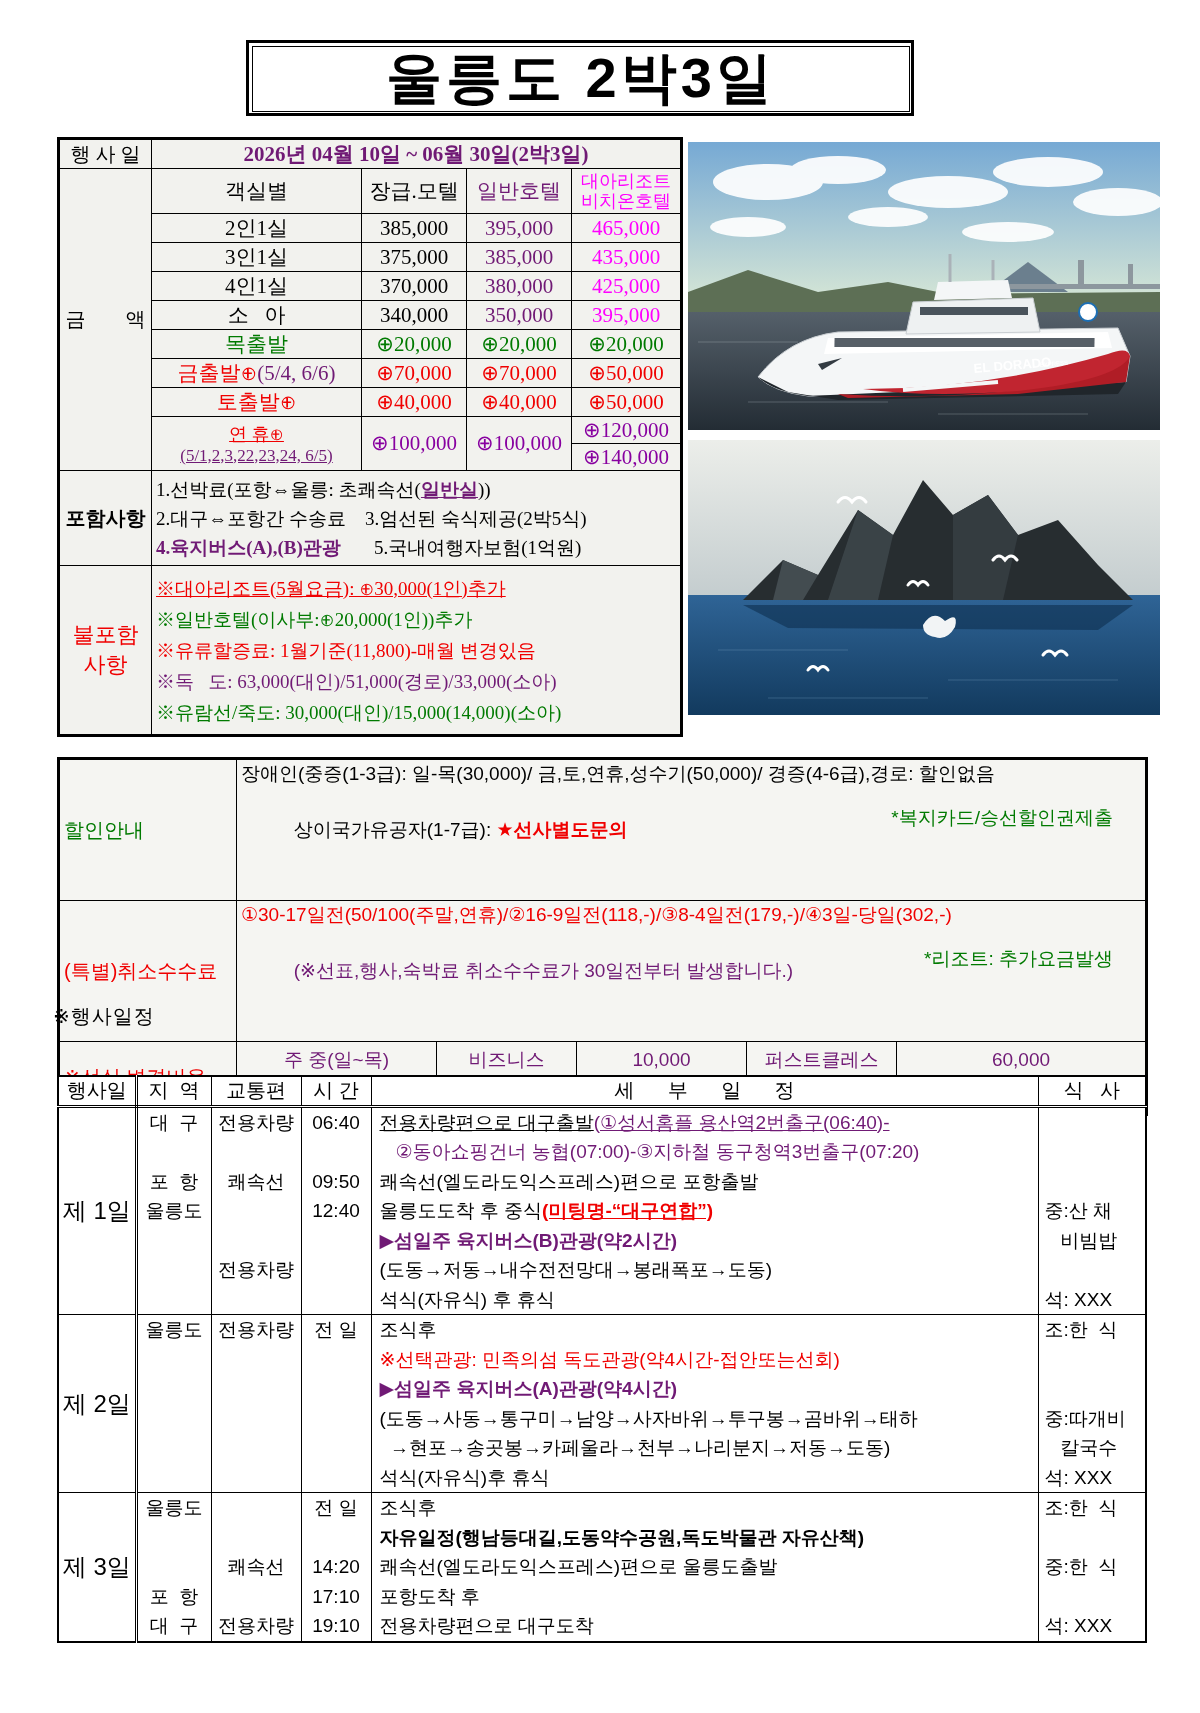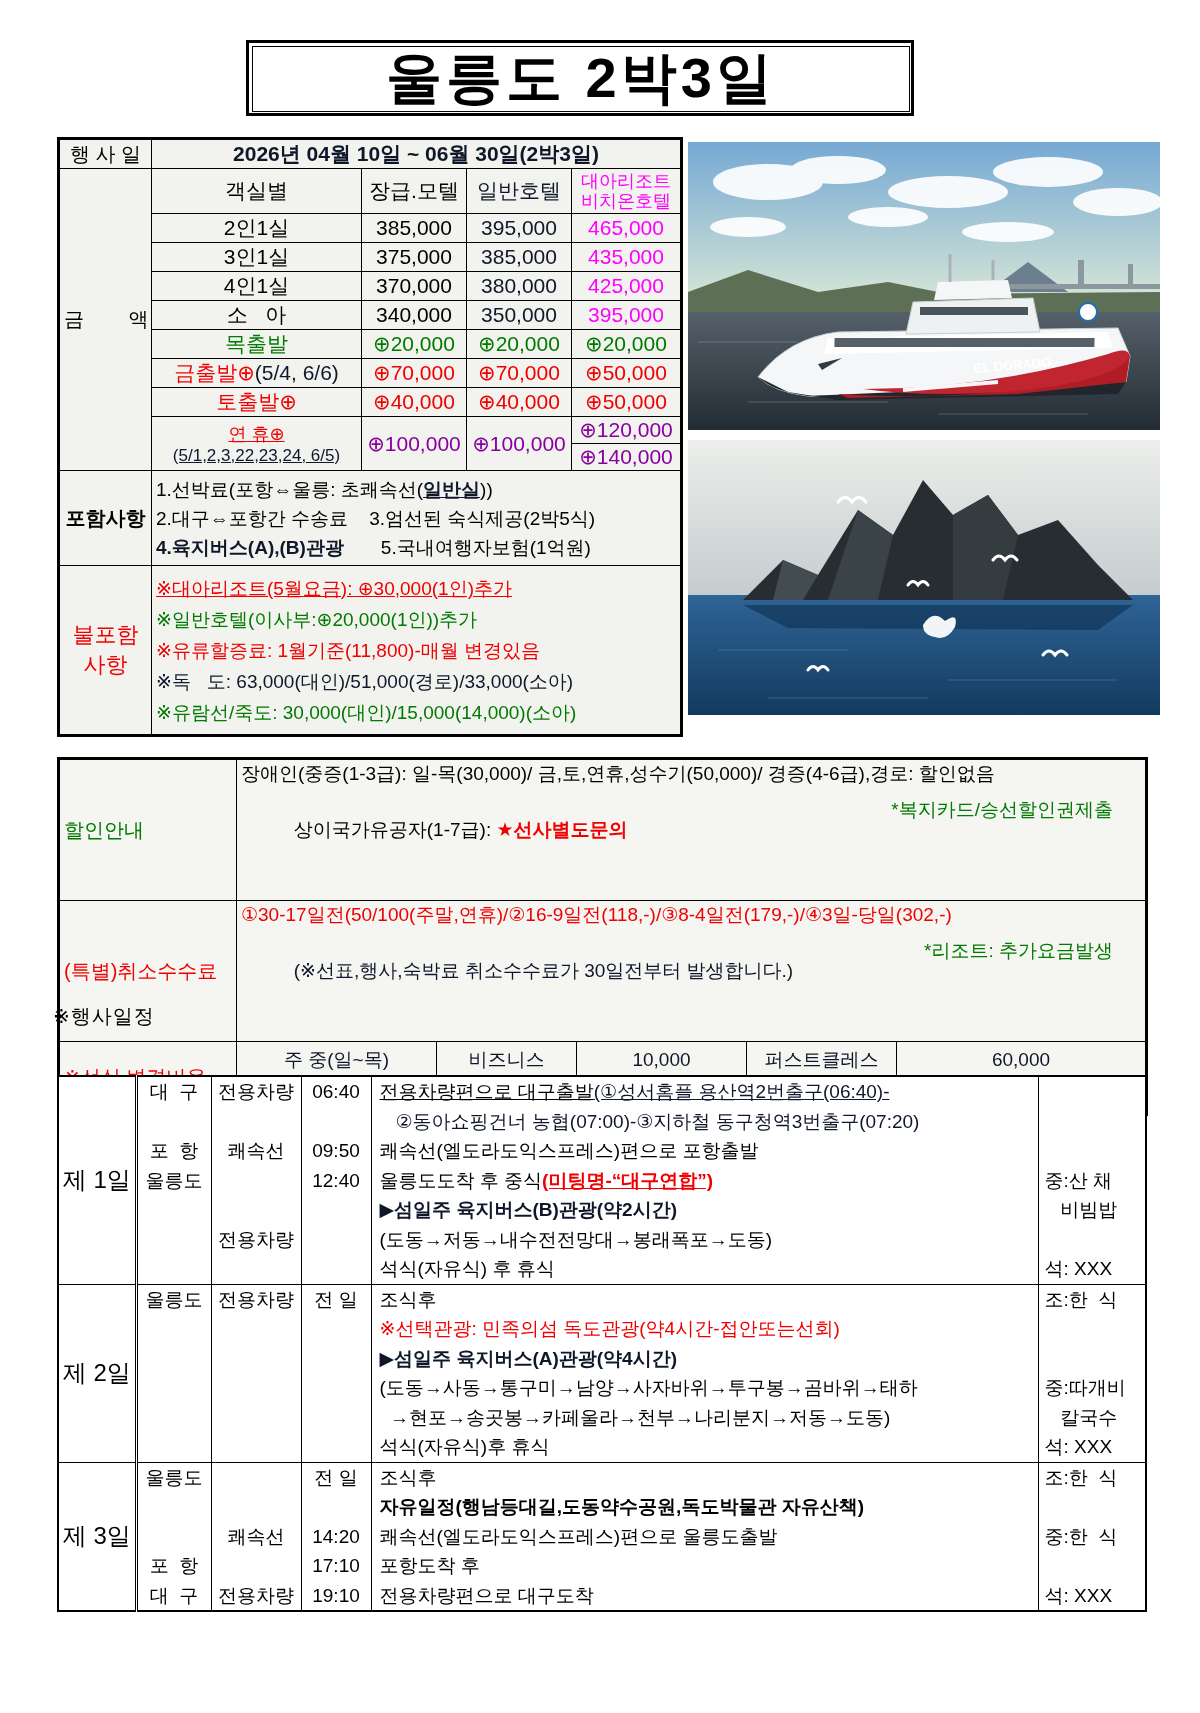--- a/index.html
+++ b/index.html
@@ -1,61 +1,61 @@
 <!DOCTYPE html>
 <html><head>
 <meta charset="utf-8">
 <style>
   html,body{margin:0;padding:0;background:#fff;}
   body{width:1200px;height:1713px;position:relative;overflow:hidden;
        font-family:"Liberation Sans","DejaVu Sans",sans-serif;color:#000;}
   .abs{position:absolute;}
   
-  .blue{color:#0f172a;}
+  .blue{color:#701a75;}
   .red{color:#f00000;}
   .green{color:#007a00;}
   .mag{color:#ff00ff;}
   .pur{color:#8800a0;}
   .b{font-weight:bold;}
   .u{text-decoration:underline;}
   .pre{white-space:pre;}
   .prl{white-space:pre-line;}
 
   
   .title-box{left:246px;top:40px;width:668px;height:76px;border:3px solid #000;padding:3px;box-sizing:border-box;}
   .title-inner{border:1px solid #000;width:100%;height:100%;display:flex;align-items:center;justify-content:center;}
   .title-inner span{font-size:56px;font-weight:bold;letter-spacing:4px;}
 
   table{border-collapse:collapse;table-layout:fixed;}
   td{border:1px solid #000;padding:0 4px;overflow:hidden;box-sizing:border-box;}
 
   
   .info{left:57px;top:137px;width:623px;border:3px solid #000;background:#f2f2ee;font-size:21px;}
-  .info td{text-align:center;vertical-align:middle;}
+  .info td{text-align:center;vertical-align:middle;font-family:Liberation Serif, serif;}
   .info .lbl{font-size:20px;}
   .evtv{font-size:21px;}
   .pricelbl{font-size:22px;}
   .split{padding:0;}
   .split div{height:26px;line-height:26px;}
   .split div + div{border-top:1px solid #000;}
   .freeform{text-align:left !important;font-size:19px;vertical-align:middle;}
   .freeform .fl{line-height:29px;white-space:pre;}
   .exline{line-height:31px;white-space:pre;font-size:19px;}
 
   
   .photo{overflow:hidden;}
   .p1{left:688px;top:142px;width:472px;height:288px;}
   .p2{left:688px;top:440px;width:472px;height:275px;}
 
   
   .disc{left:57px;top:757px;width:1088px;border:3px solid #000;background:#f5f5f2;font-size:19px;}
   .disc td{vertical-align:middle;}
   .disc .lbl{font-size:20px;}
   .disc .dl{line-height:28px;white-space:pre;position:relative;}
-  .disc .rt{position:absolute;right:28px;top:8px;margin-left:29px;}
+  .disc .rt{position:absolute;right:28px;top:16px;margin-left:29px;}
   .cab{text-align:center;font-size:19px;}
 
   
   .sched-head{left:53px;top:1003px;font-size:20px;letter-spacing:1px;}
   .sched{left:57px;top:1075px;width:1088px;border:2px solid #000;font-size:19px;background:#fff;}
   .sched td{vertical-align:top;padding:0;}
   .sched .hd{height:30px;text-align:center;vertical-align:middle;border-bottom:3px double #000;font-size:20px;white-space:pre;}
   .dayc{border-right:3px double #000;text-align:center;vertical-align:middle !important;font-size:24px;white-space:pre;}
   .hd.dayc{vertical-align:middle;}
   .ln{height:29.5px;line-height:29.5px;white-space:pre;overflow:visible;}
@@ -318,20 +318,28 @@
   <table class="abs sched">
     <colgroup>
         <col style="width:78px">
         <col style="width:75px">
         <col style="width:90px">
         <col style="width:70px">
         <col style="width:667px">
         <col style="width:108px">
       </colgroup>
     <tbody>
+        <tr>
+      <td class="hd dayc">행사일</td>
+      <td class="hd">지  역</td>
+      <td class="hd">교통편</td>
+      <td class="hd">시 간</td>
+      <td class="hd">세      부      일      정</td>
+      <td class="hd">식   사</td>
+    </tr>
 
     <tr>
       <td class="dayc">제 1일</td>
       <td class="ctrcol">
         <div class="ln">대  구</div>
             <div class="ln"></div>
         <div class="ln">포  항</div>
         <div class="ln">울릉도</div>
         <div class="ln"></div>
             <div class="ln"></div>

